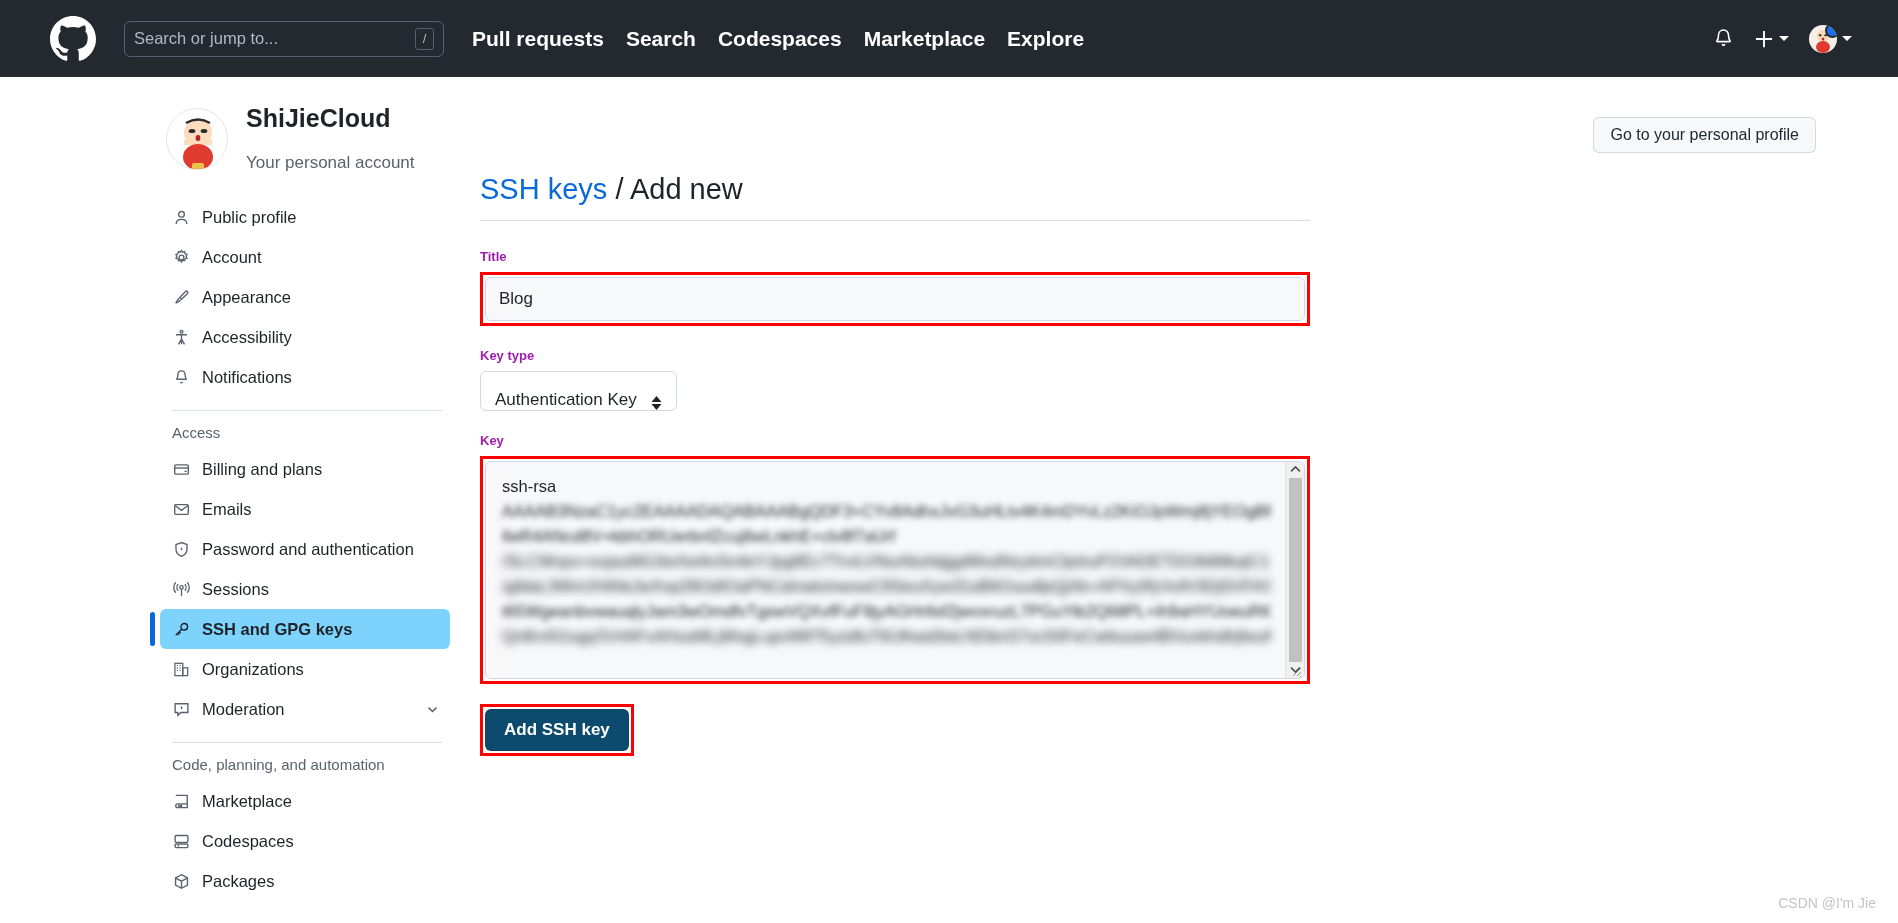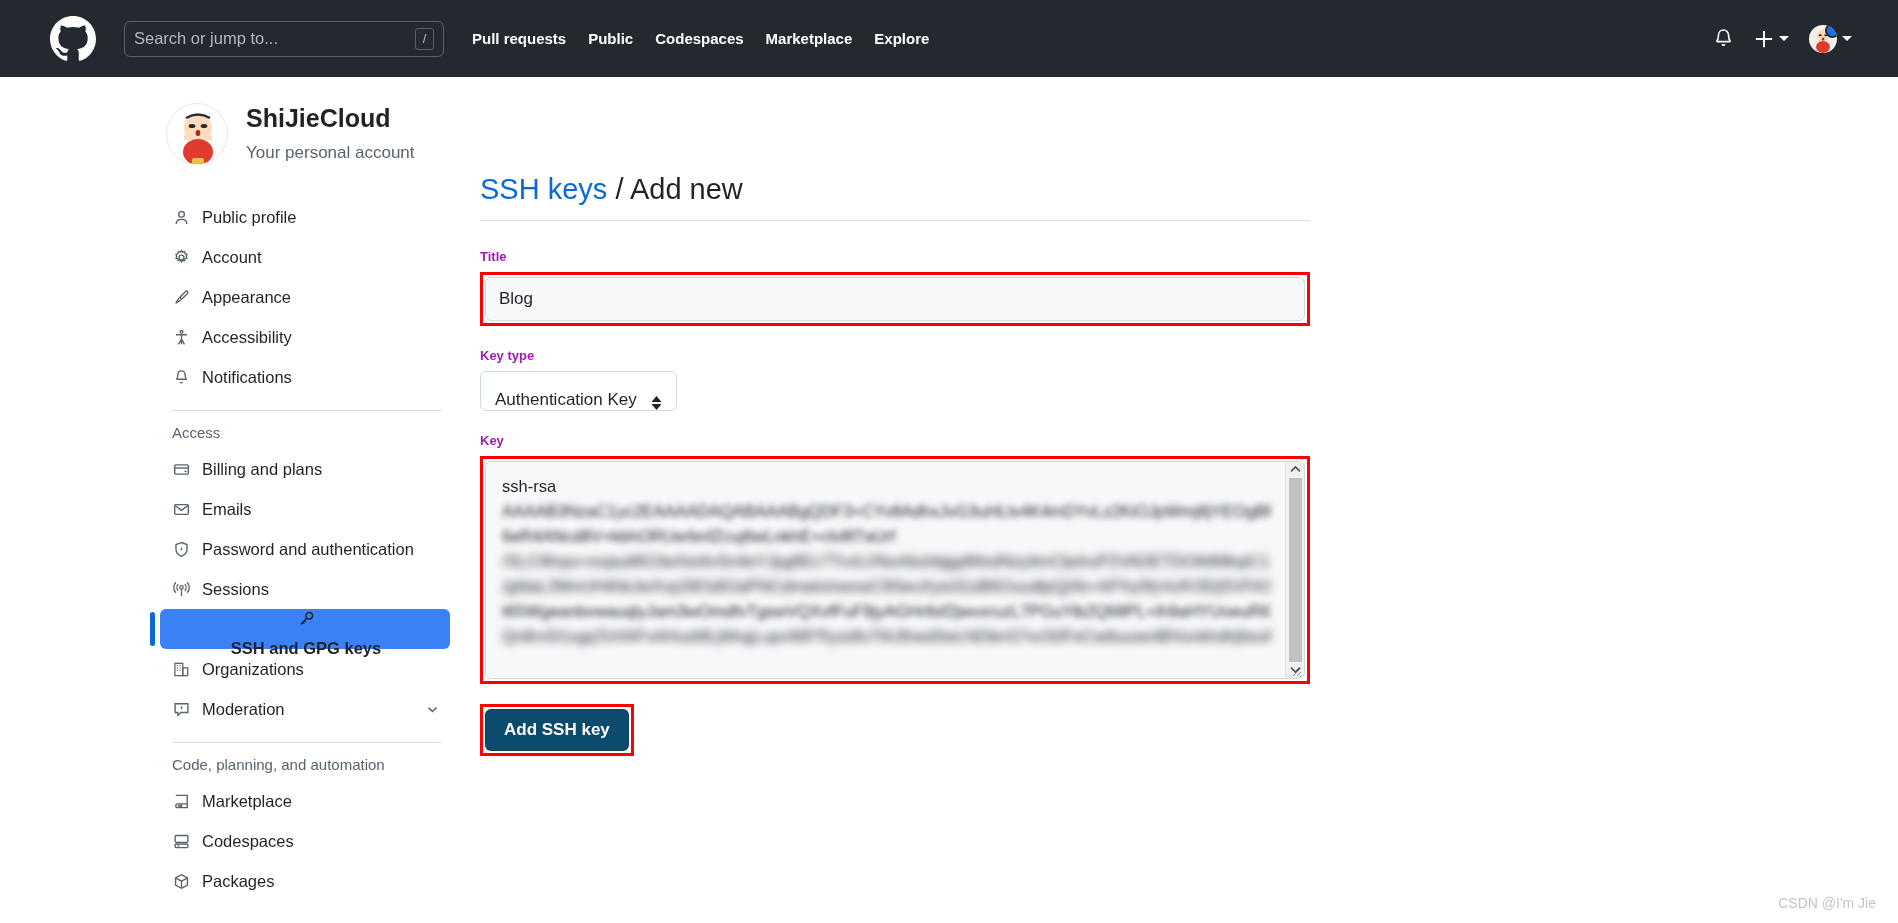--- a/index.html
+++ b/index.html
@@ -33,21 +33,21 @@
     color: #b1b8c0; font-size: 16.5px; flex: 1;
     white-space: nowrap; overflow: hidden;
   }
   .slash-key {
     border: 1px solid #57606a; border-radius: 3px;
     width: 19px; height: 22px; color: #b1b8c0;
     font-size: 13px; line-height: 20px; text-align: center;
   }
   .nav-links { display: flex; align-items: center; margin-left: 28px; gap: 22px; }
   .nav-links a {
-    color: #ffffff; font-size: 15px; font-weight: 600;
+    color: #ffffff; font-size: 21px; font-weight: 600;
     text-decoration: none; white-space: nowrap;
   }
   .header-right {
     margin-left: auto; display: flex; align-items: center; gap: 20px;
     padding-right: 22px;
   }
   .hdr-icon { color: #ffffff; display: flex; align-items: center; }
   .plus-group { display: flex; align-items: center; gap: 5px; color: #fff; }
   .caret {
     width: 0; height: 0;
@@ -77,21 +77,21 @@
   .acct-header {
     position: absolute; left: 166px; top: 26px;
     display: flex; align-items: center; gap: 18px;
   }
   .acct-avatar {
     width: 62px; height: 62px; border-radius: 50%;
     background: #ffffff; border: 1px solid #e4e6ea;
     position: relative; overflow: hidden; flex: none;
   }
   .acct-name { font-size: 25px; font-weight: 600; color: #1f2328; line-height: 1.25; }
-  .acct-sub { font-size: 17px; color: #59636e; line-height: 1.35; margin-top: 8px; }
+  .acct-sub { font-size: 17px; color: #59636e; line-height: 1.35; margin-top: 18px; }
 
   .profile-btn {
     position: absolute; right: 82px; top: 40px;
     background: #f6f8fa; border: 1px solid rgba(31,35,40,.15);
     border-radius: 6px; padding: 8px 16px;
     font-size: 16px; color: #24292f; cursor: pointer;
     font-family: "Liberation Sans", sans-serif;
     white-space: nowrap;
   }
 
@@ -106,21 +106,21 @@
     border-radius: 6px; cursor: pointer;
     position: relative;
     color: #1f2328;
   }
   .side-item .ico {
     width: 18px; height: 18px; flex: none;
     display: flex; align-items: center; justify-content: center;
     color: #59636e;
   }
   .side-item .lbl { font-size: 16.5px; color: #1f2328; white-space: nowrap; }
-  .side-item.active { background: #3b82f6; flex-direction: column; }
+  .side-item.active { background: #7dd3fc; }
   .side-item.active .lbl { font-weight: 600; }
   .side-item.active::before {
     content: ""; position: absolute; left: -10px; top: 3px;
     width: 5px; height: 34px; background: #0969da; border-radius: 6px;
   }
   .side-item .chev { margin-left: auto; color: #59636e; display: flex; }
   .side-sep { height: 1px; background: #d8dee4; margin: 13px 8px 13px 12px; }
   .side-group-title {
     font-size: 15px; color: #59636e; padding: 0 12px; margin-bottom: 8px;
   }
@@ -210,21 +210,21 @@
     </svg>
   </span>
 
   <div class="search-box">
     <span class="ph">Search or jump to...</span>
     <span class="slash-key">/</span>
   </div>
 
   <nav class="nav-links">
     <a href="#">Pull requests</a>
-    <a href="#">Public</a>
+    <a href="#">Search</a>
     <a href="#">Codespaces</a>
     <a href="#">Marketplace</a>
     <a href="#">Explore</a>
   </nav>
 
   <div class="header-right">
     <span class="hdr-icon">
       <svg viewBox="0 0 16 16" width="21" height="21" fill="none" stroke="#ffffff" stroke-width="1.2">
         <path d="M8 1.5c-2.2 0-3.8 1.7-3.8 3.9 0 2.6-.5 3.6-1.2 4.4-.2.2 0 .6.3.6h9.4c.3 0 .5-.4.3-.6-.7-.8-1.2-1.8-1.2-4.4 0-2.2-1.6-3.9-3.8-3.9Z"></path>
         <path d="M7 12.3c.2.5.6.8 1 .8s.8-.3 1-.8"></path>
@@ -266,20 +266,21 @@
         <ellipse cx="31" cy="29" rx="2.4" ry="3" fill="#b3261e"></ellipse>
         <path d="M19 14q12-7 24 0" stroke="#2b2b2b" stroke-width="2.4" fill="none"></path>
       </svg>
     </span>
     <span>
       <div class="acct-name">ShiJieCloud</div>
       <div class="acct-sub">Your personal account</div>
     </span>
   </div>
 
+  <button class="profile-btn">Go to your personal profile</button>
 
   <div class="sidebar">
 
     <div class="side-item">
       <span class="ico">
         <svg viewBox="0 0 16 16" width="17" height="17" fill="none" stroke="#59636e" stroke-width="1.3">
           <circle cx="8" cy="5" r="2.7"></circle>
             <path d="M3 14c0-2.6 2.2-4.2 5-4.2s5 1.6 5 4.2"></path>
         </svg>
       </span>

